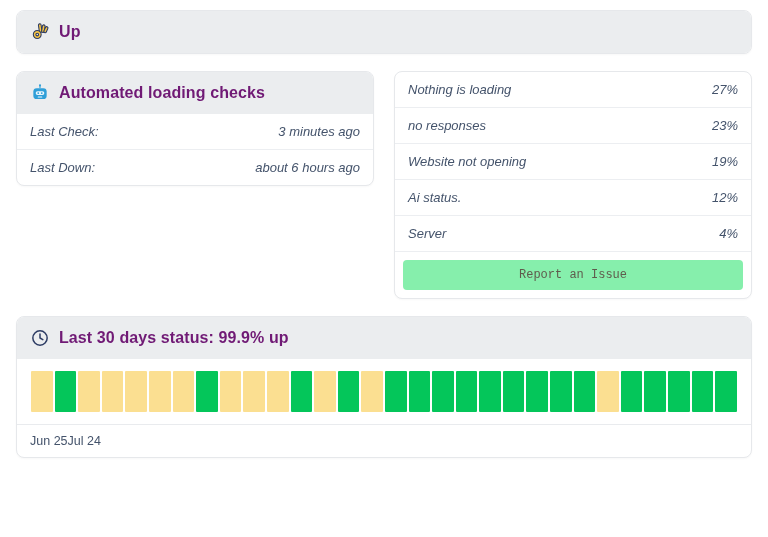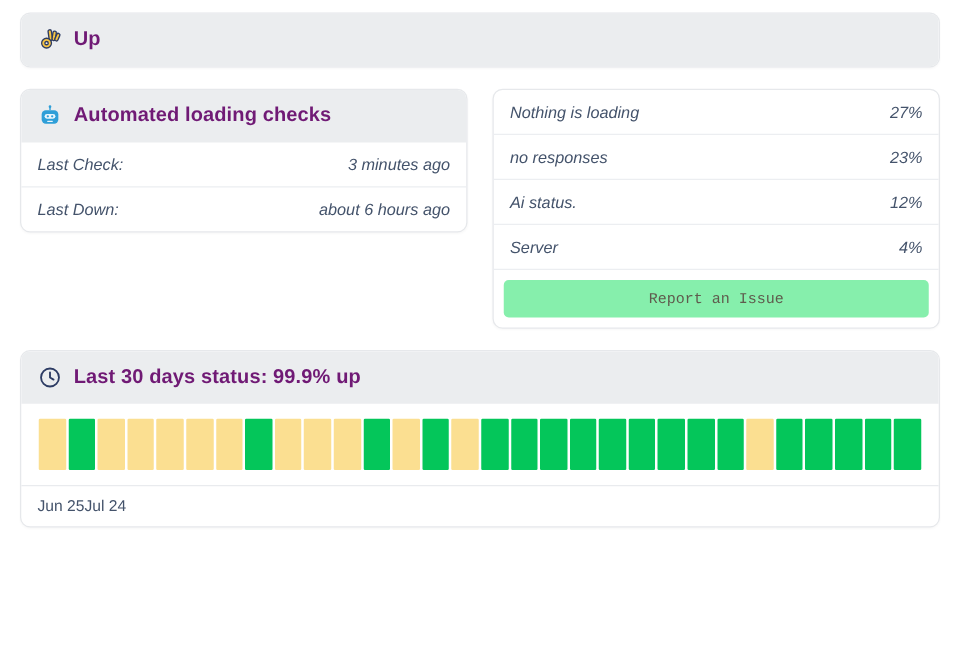--- a/index.html
+++ b/index.html
@@ -82,20 +82,24 @@
       <div class="rows">
           <div class="row">
             <span class="row-label">Nothing is loading</span>
             <span class="row-value">27%</span>
           </div>
           <div class="row">
             <span class="row-label">no responses</span>
             <span class="row-value">23%</span>
           </div>
           <div class="row">
+            <span class="row-label">Website not opening</span>
+            <span class="row-value">19%</span>
+          </div>
+          <div class="row">
             <span class="row-label">Ai status.</span>
             <span class="row-value">12%</span>
           </div>
           <div class="row">
             <span class="row-label">Server</span>
             <span class="row-value">4%</span>
           </div>
         </div>
       <div class="btn-wrap">
         <button class="report-btn">Report an Issue</button>

